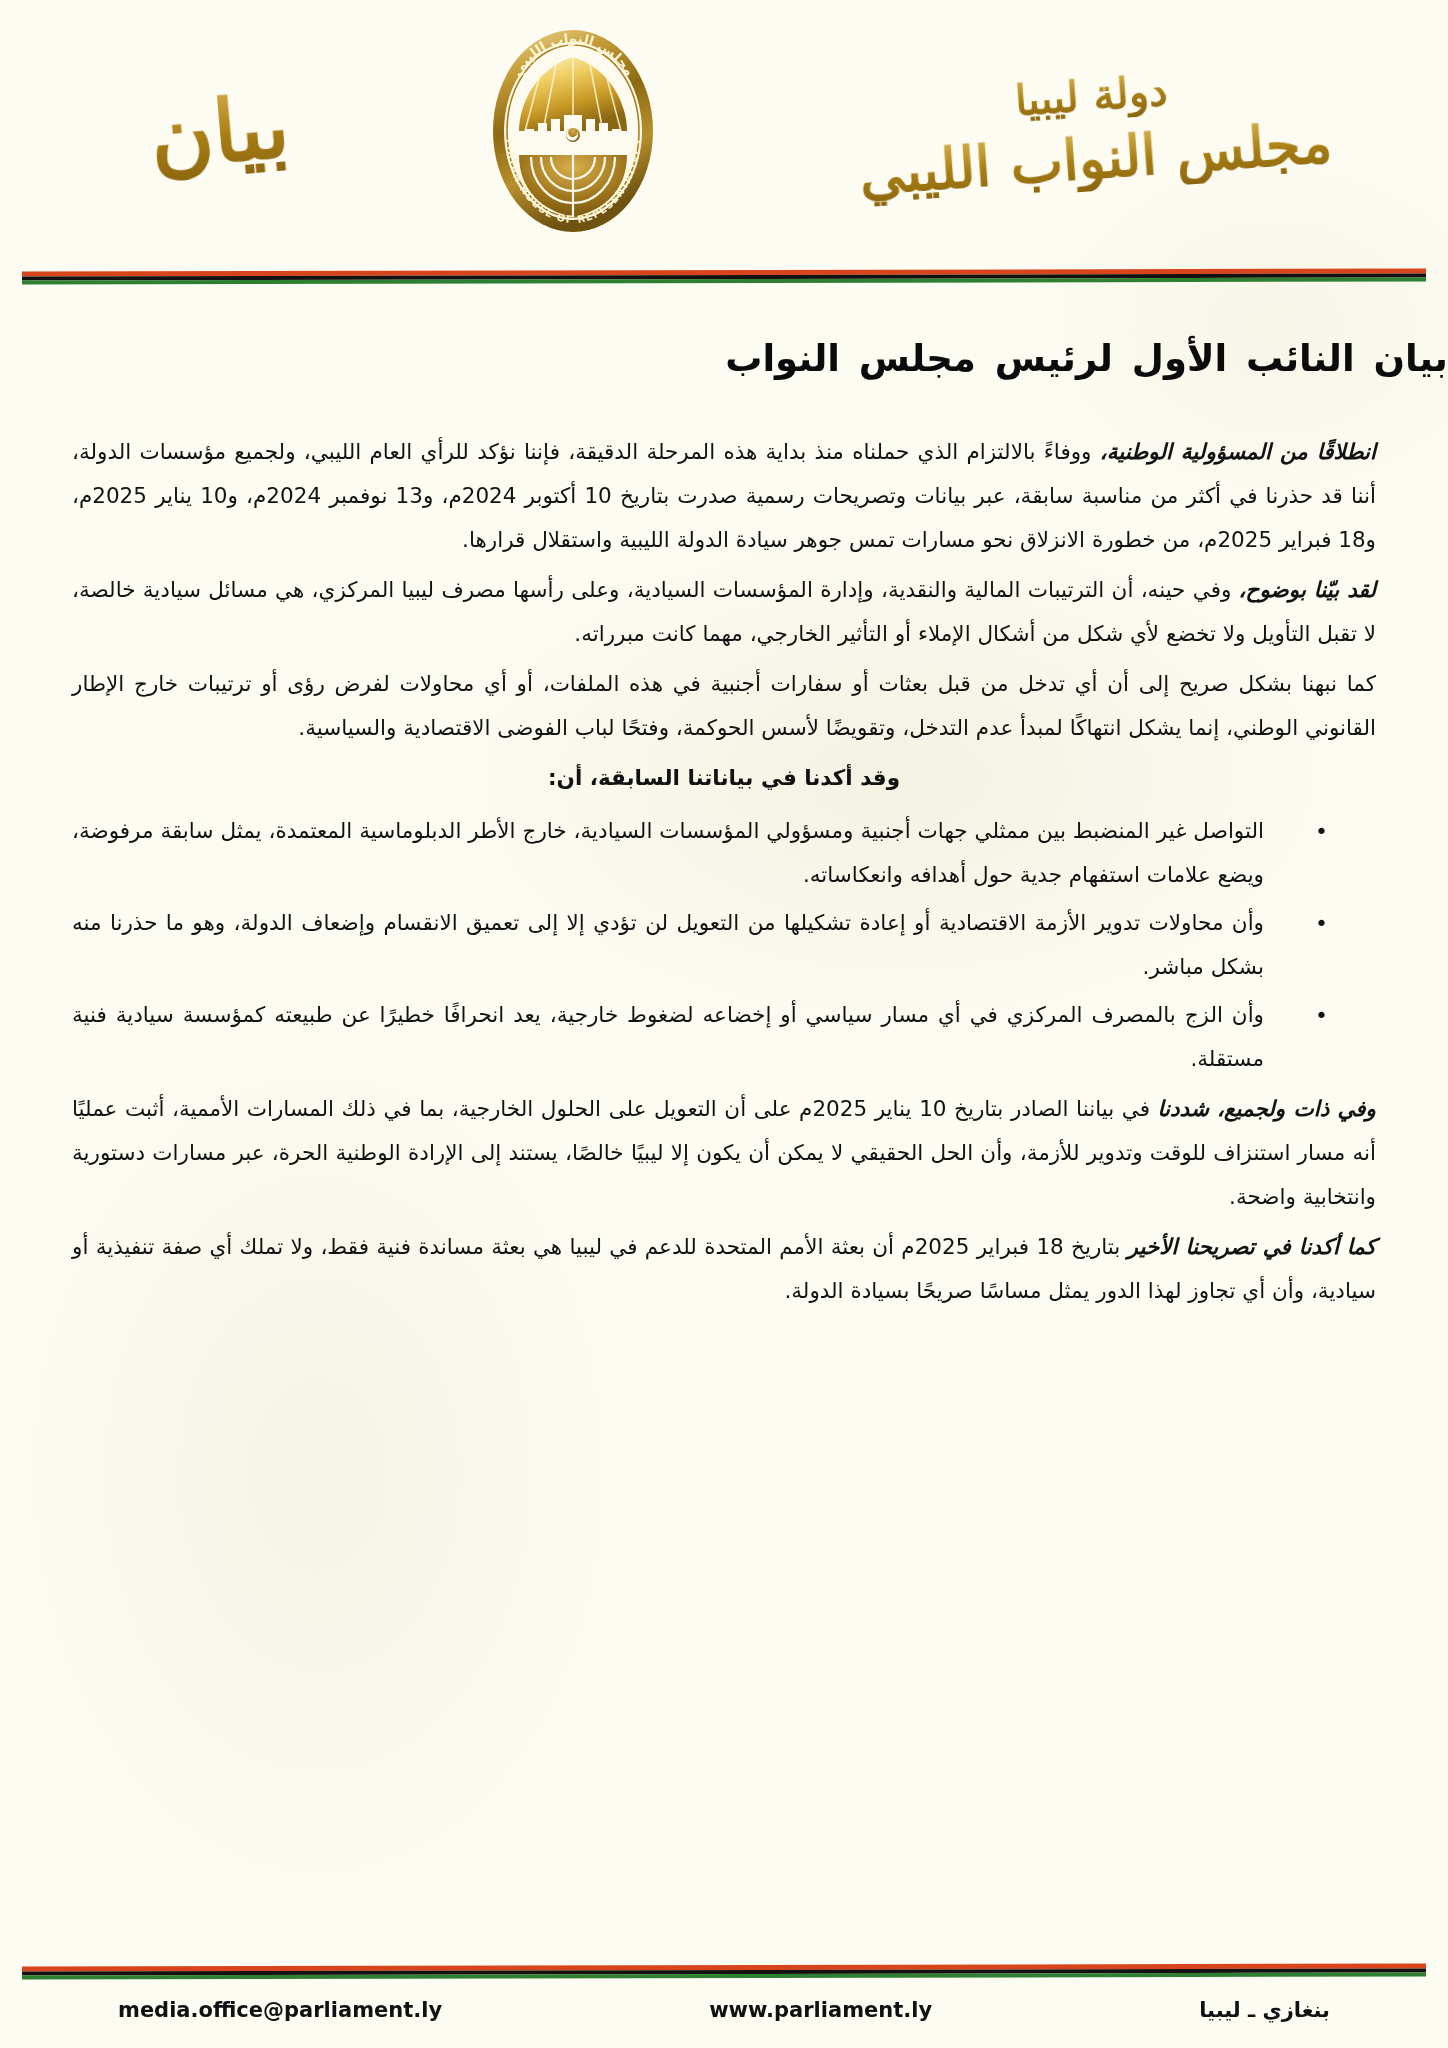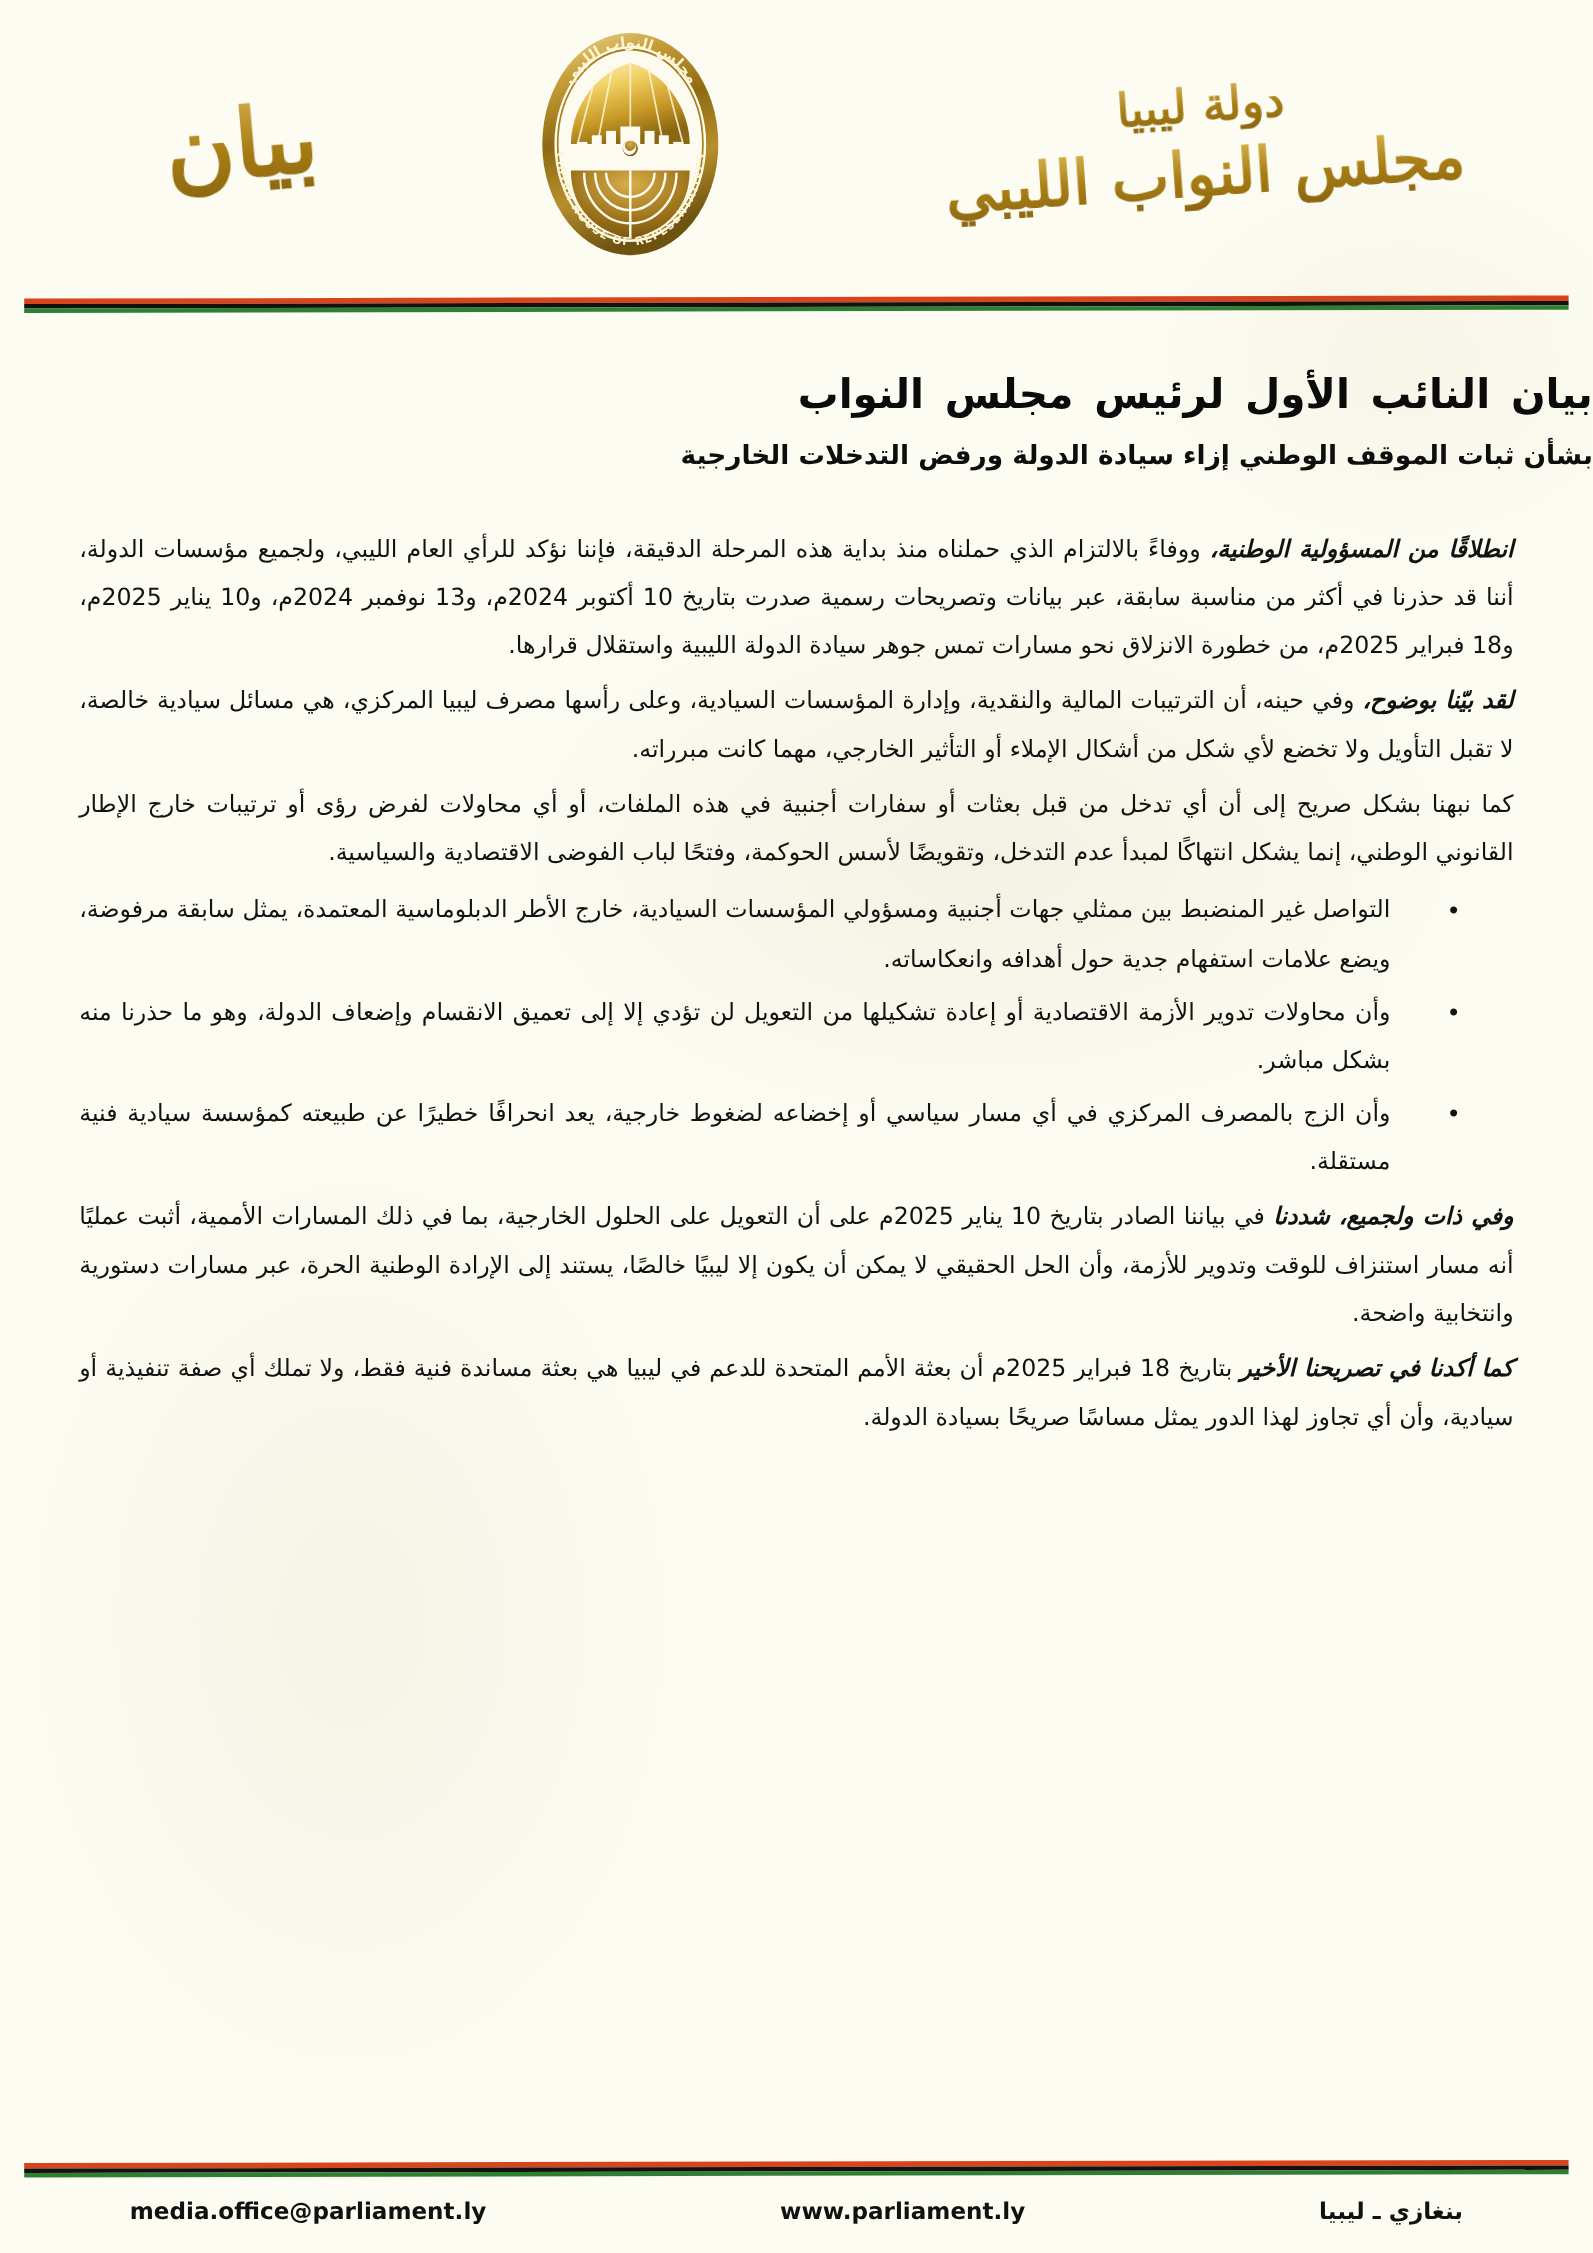--- a/index.html
+++ b/index.html
@@ -311,31 +311,31 @@
   </div>
 
   <div class="tricolor top">
     <div class="band red"></div>
     <div class="band black"></div>
     <div class="band green"></div>
   </div>
 
   <div class="titles">
     <div class="doc-title">بيان النائب الأول لرئيس مجلس النواب</div>
-    <div class="doc-subtitle">بشأن ثبات الموقف الوطني إزاء سيادة الدولة ورفض التدخلات الخارجية</div>
   </div>
 
   <div class="content">
 
     <p class="para"><b>انطلاقًا من المسؤولية الوطنية،</b><span> ووفاءً بالالتزام الذي حملناه منذ بداية هذه المرحلة الدقيقة، فإننا نؤكد للرأي العام الليبي، ولجميع مؤسسات الدولة، أننا قد حذرنا في أكثر من مناسبة سابقة، عبر بيانات وتصريحات رسمية صدرت بتاريخ 10 أكتوبر 2024م، و13 نوفمبر 2024م، و10 يناير 2025م، و18 فبراير 2025م، من خطورة الانزلاق نحو مسارات تمس جوهر سيادة الدولة الليبية واستقلال قرارها.</span></p>
 
     <p class="para"><b>لقد بيّنا بوضوح،</b><span> وفي حينه، أن الترتيبات المالية والنقدية، وإدارة المؤسسات السيادية، وعلى رأسها مصرف ليبيا المركزي، هي مسائل سيادية خالصة، لا تقبل التأويل ولا تخضع لأي شكل من أشكال الإملاء أو التأثير الخارجي، مهما كانت مبرراته.</span></p>
 
     <p class="para"><span>كما نبهنا بشكل صريح إلى أن أي تدخل من قبل بعثات أو سفارات أجنبية في هذه الملفات، أو أي محاولات لفرض رؤى أو ترتيبات خارج الإطار القانوني الوطني، إنما يشكل انتهاكًا لمبدأ عدم التدخل، وتقويضًا لأسس الحوكمة، وفتحًا لباب الفوضى الاقتصادية والسياسية.</span></p>
 
+    <p class="para" style="text-align:center;text-align-last:center;font-weight:700">وقد أكدنا في بياناتنا السابقة، أن:</p>
 
     <ul class="bullets">
       <li>التواصل غير المنضبط بين ممثلي جهات أجنبية ومسؤولي المؤسسات السيادية، خارج الأطر الدبلوماسية المعتمدة، يمثل سابقة مرفوضة، ويضع علامات استفهام جدية حول أهدافه وانعكاساته.</li>
       <li>وأن محاولات تدوير الأزمة الاقتصادية أو إعادة تشكيلها من التعويل لن تؤدي إلا إلى تعميق الانقسام وإضعاف الدولة، وهو ما حذرنا منه بشكل مباشر.</li>
       <li>وأن الزج بالمصرف المركزي في أي مسار سياسي أو إخضاعه لضغوط خارجية، يعد انحرافًا خطيرًا عن طبيعته كمؤسسة سيادية فنية مستقلة.</li>
     </ul>
 
     <p class="para"><b>وفي ذات ولجميع، شددنا</b><span> في بياننا الصادر بتاريخ 10 يناير 2025م على أن التعويل على الحلول الخارجية، بما في ذلك المسارات الأممية، أثبت عمليًا أنه مسار استنزاف للوقت وتدوير للأزمة، وأن الحل الحقيقي لا يمكن أن يكون إلا ليبيًا خالصًا، يستند إلى الإرادة الوطنية الحرة، عبر مسارات دستورية وانتخابية واضحة.</span></p>
 
     <p class="para"><b>كما أكدنا في تصريحنا الأخير</b><span> بتاريخ 18 فبراير 2025م أن بعثة الأمم المتحدة للدعم في ليبيا هي بعثة مساندة فنية فقط، ولا تملك أي صفة تنفيذية أو سيادية، وأن أي تجاوز لهذا الدور يمثل مساسًا صريحًا بسيادة الدولة.</span></p>

